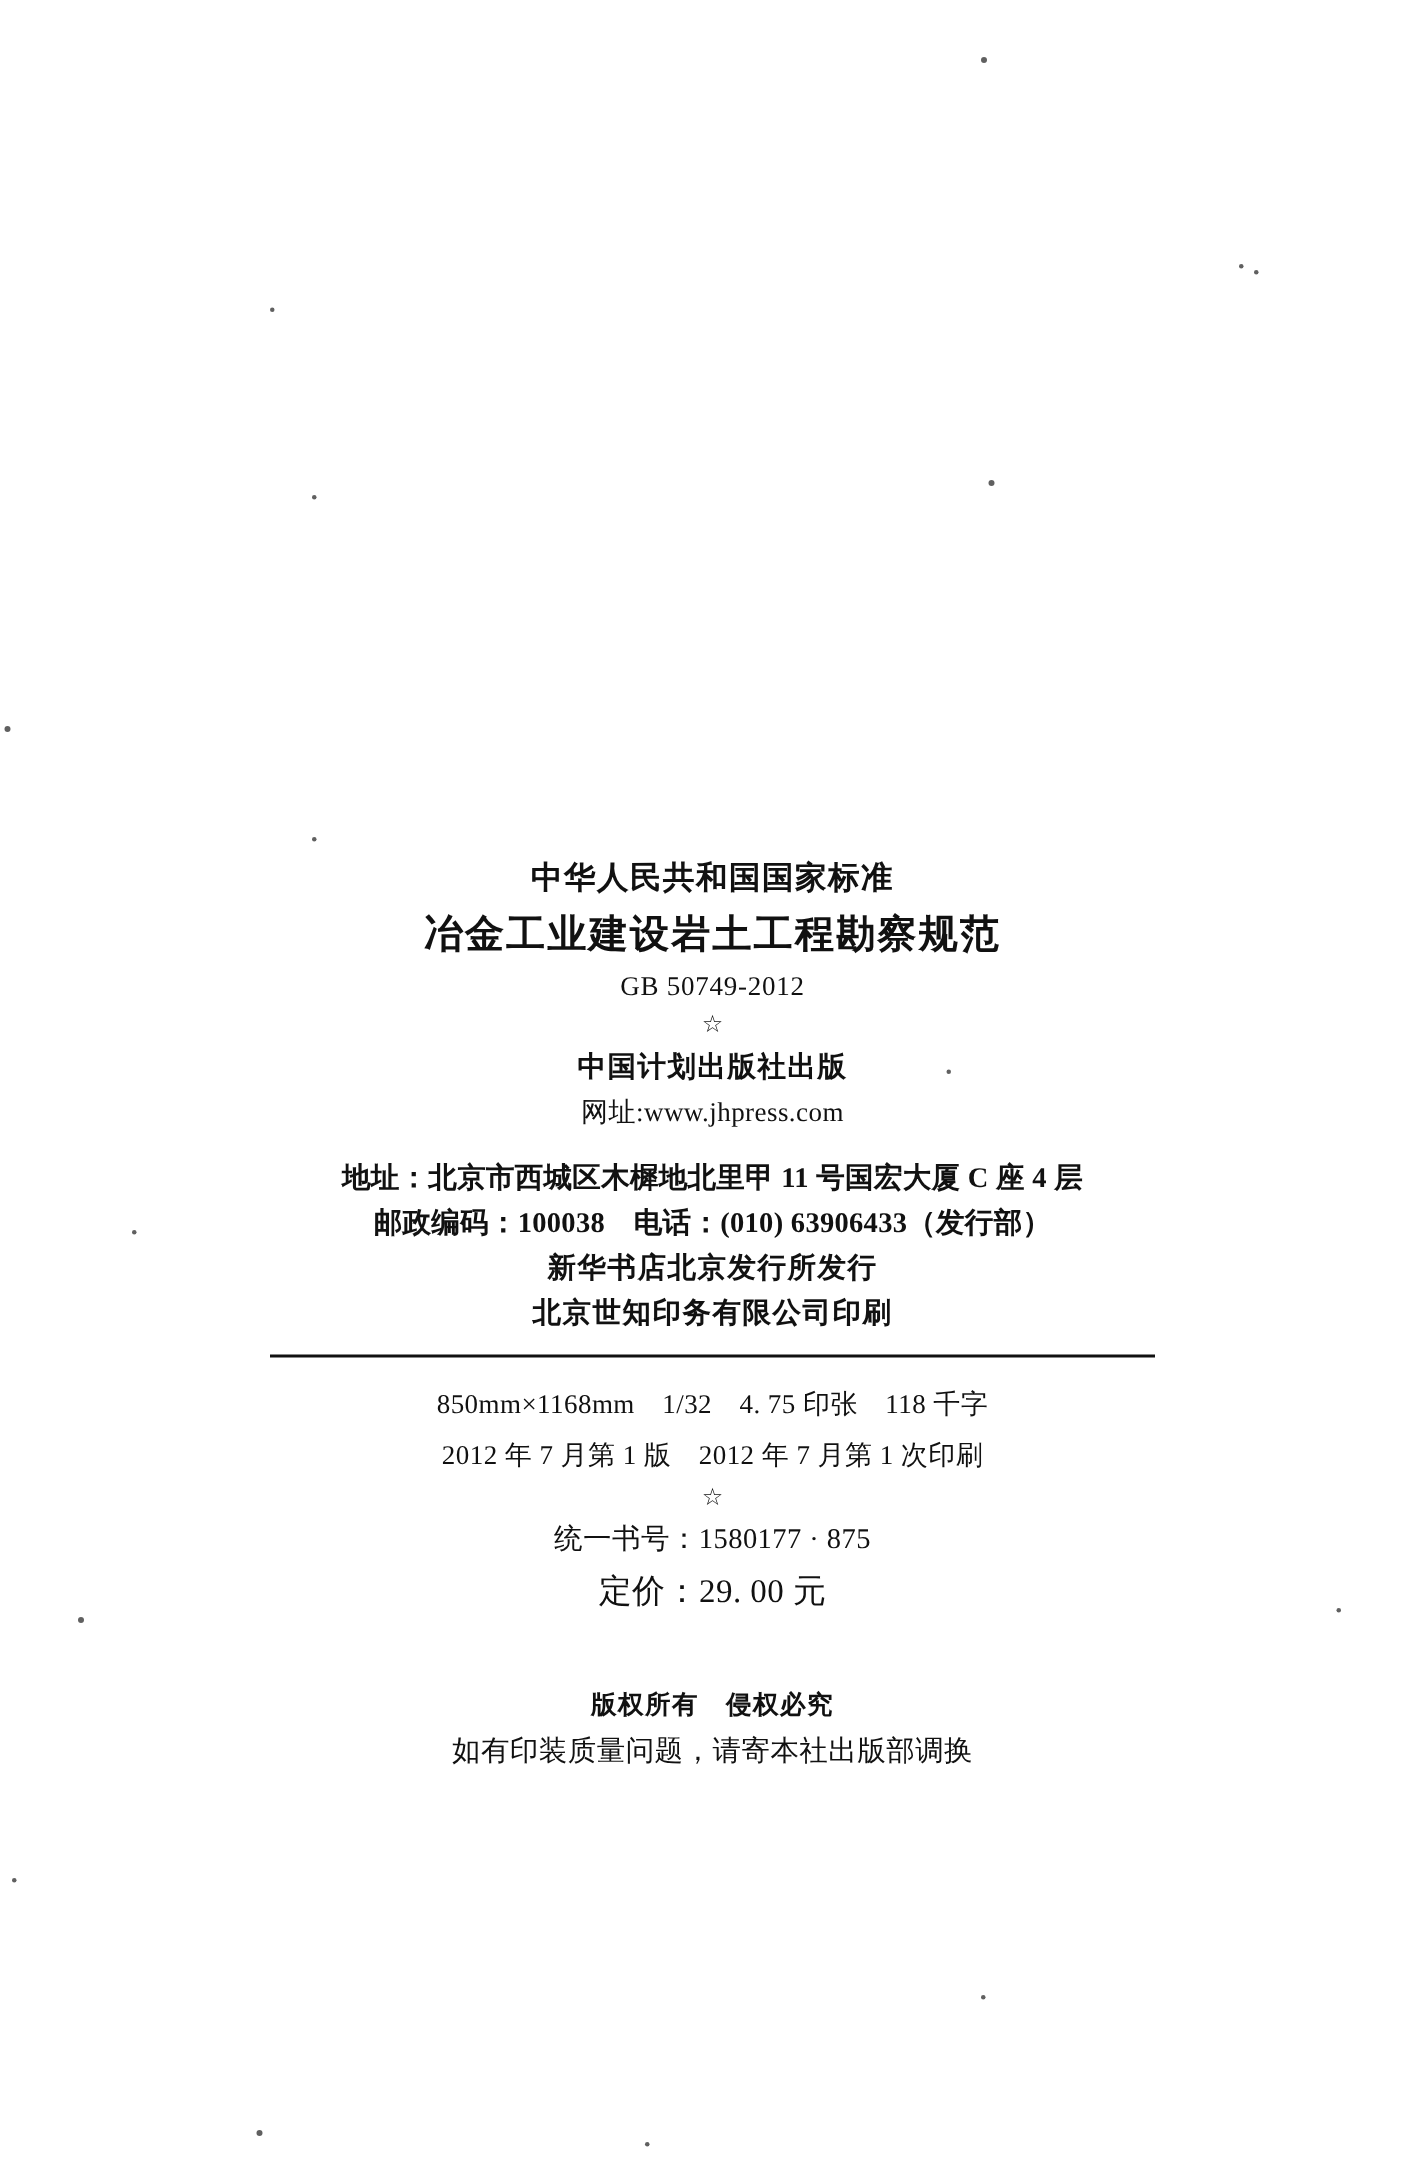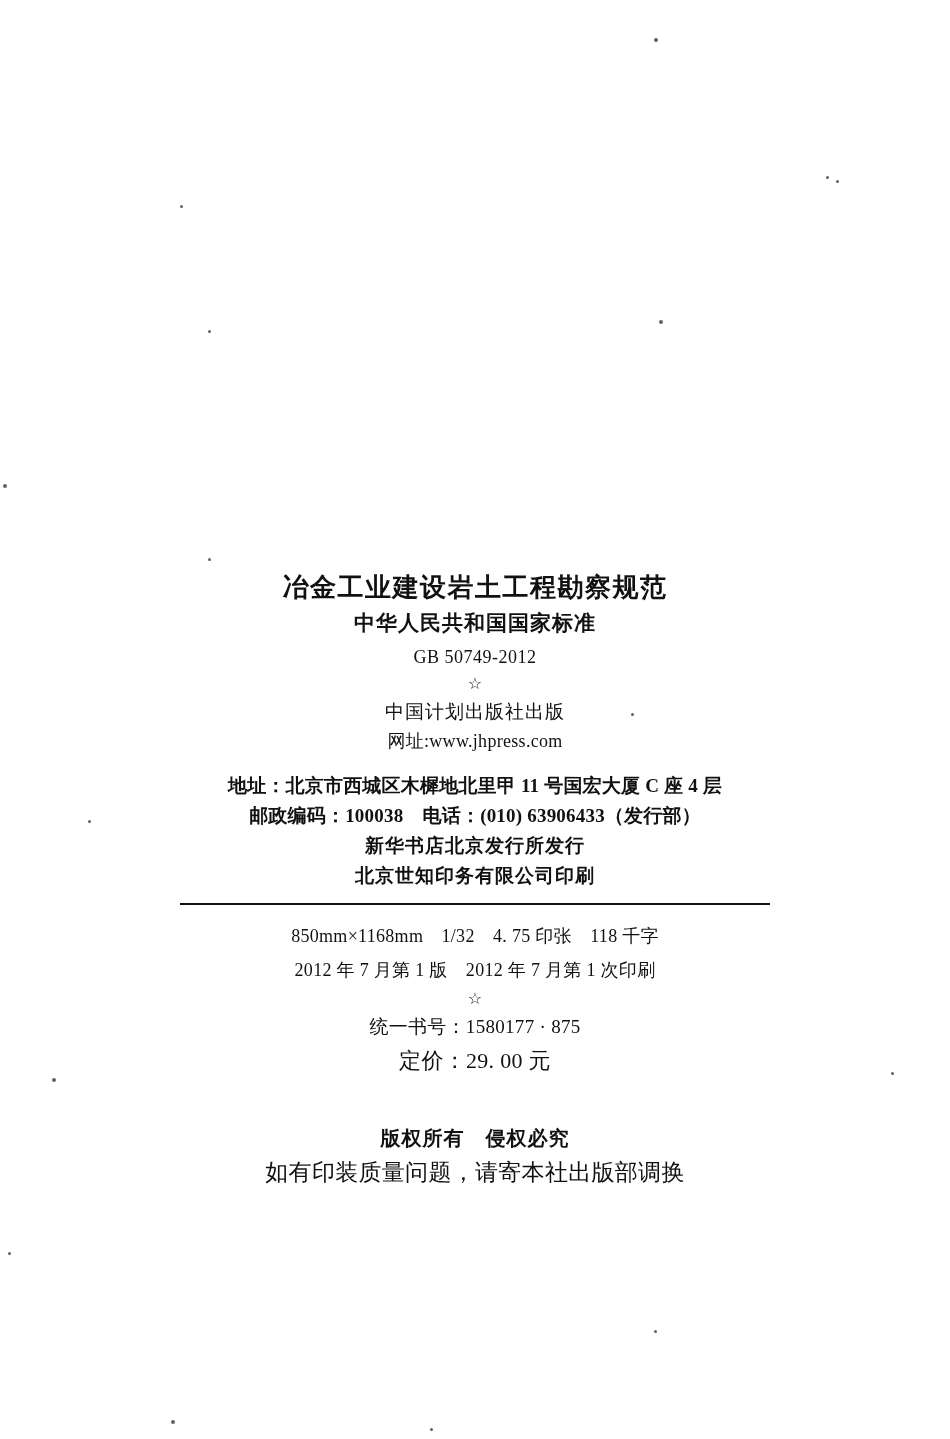--- a/index.html
+++ b/index.html
@@ -54,21 +54,21 @@
     letter-spacing: .5px;
     margin-bottom: 10px;
   }
   .star {
     font-size: 16px;
     line-height: 1;
     margin-bottom: 10px;
   }
   .t-pub {
     font-size: 19px;
-    font-weight: normal;
+    font-weight: bold;
     letter-spacing: 1px;
     margin-bottom: 11px;
   }
   .t-web {
     font-size: 18px;
     letter-spacing: .3px;
     margin-bottom: 26px;
   }
   .t-addr {
     font-size: 19px;
@@ -117,32 +117,32 @@
     letter-spacing: .3px;
     margin-bottom: 14px;
   }
   .t-price {
     font-size: 22px;
     letter-spacing: .3px;
     margin-bottom: 56px;
   }
 
   .t-copyright {
-    font-size: 20px;
+    font-size: 17px;
     font-weight: bold;
     letter-spacing: 1px;
     margin-bottom: 13px;
   }
   .t-report {
     font-size: 19px;
     letter-spacing: .3px;
     margin-bottom: 13px;
   }
   .t-quality {
-    font-size: 23px;
+    font-size: 19px;
     letter-spacing: .3px;
   }
 </style>
 </head>
 <body>
 
 <div class="speck" style="left:654px; top:38px; width:4px; height:4px;"></div>
 <div class="speck" style="left:180px; top:205px; width:3px; height:3px;"></div>
 <div class="speck" style="left:826px; top:176px; width:3px; height:3px;"></div>
 <div class="speck" style="left:836px; top:180px; width:3px; height:3px;"></div>
@@ -154,24 +154,24 @@
 <div class="speck" style="left:88px; top:820px; width:3px; height:3px;"></div>
 <div class="speck" style="left:891px; top:1072px; width:3px; height:3px;"></div>
 <div class="speck" style="left:52px; top:1078px; width:4px; height:4px;"></div>
 <div class="speck" style="left:8px; top:1252px; width:3px; height:3px;"></div>
 <div class="speck" style="left:654px; top:1330px; width:3px; height:3px;"></div>
 <div class="speck" style="left:171px; top:1420px; width:4px; height:4px;"></div>
 <div class="speck" style="left:430px; top:1428px; width:3px; height:3px;"></div>
 
 <div class="colophon">
 
+  <div class="line t-standard">中华人民共和国国家标准</div>
+
   <div class="line t-title">冶金工业建设岩土工程勘察规范</div>
 
-  <div class="line t-standard">中华人民共和国国家标准</div>
-
   <div class="line t-code">GB 50749-2012</div>
 
   <div class="line star">☆</div>
 
   <div class="line t-pub">中国计划出版社出版</div>
 
   <div class="line t-web">网址:www.jhpress.com</div>
 
   <div class="line t-addr">地址：北京市西城区木樨地北里甲 11 号国宏大厦 C 座 4 层</div>
 

